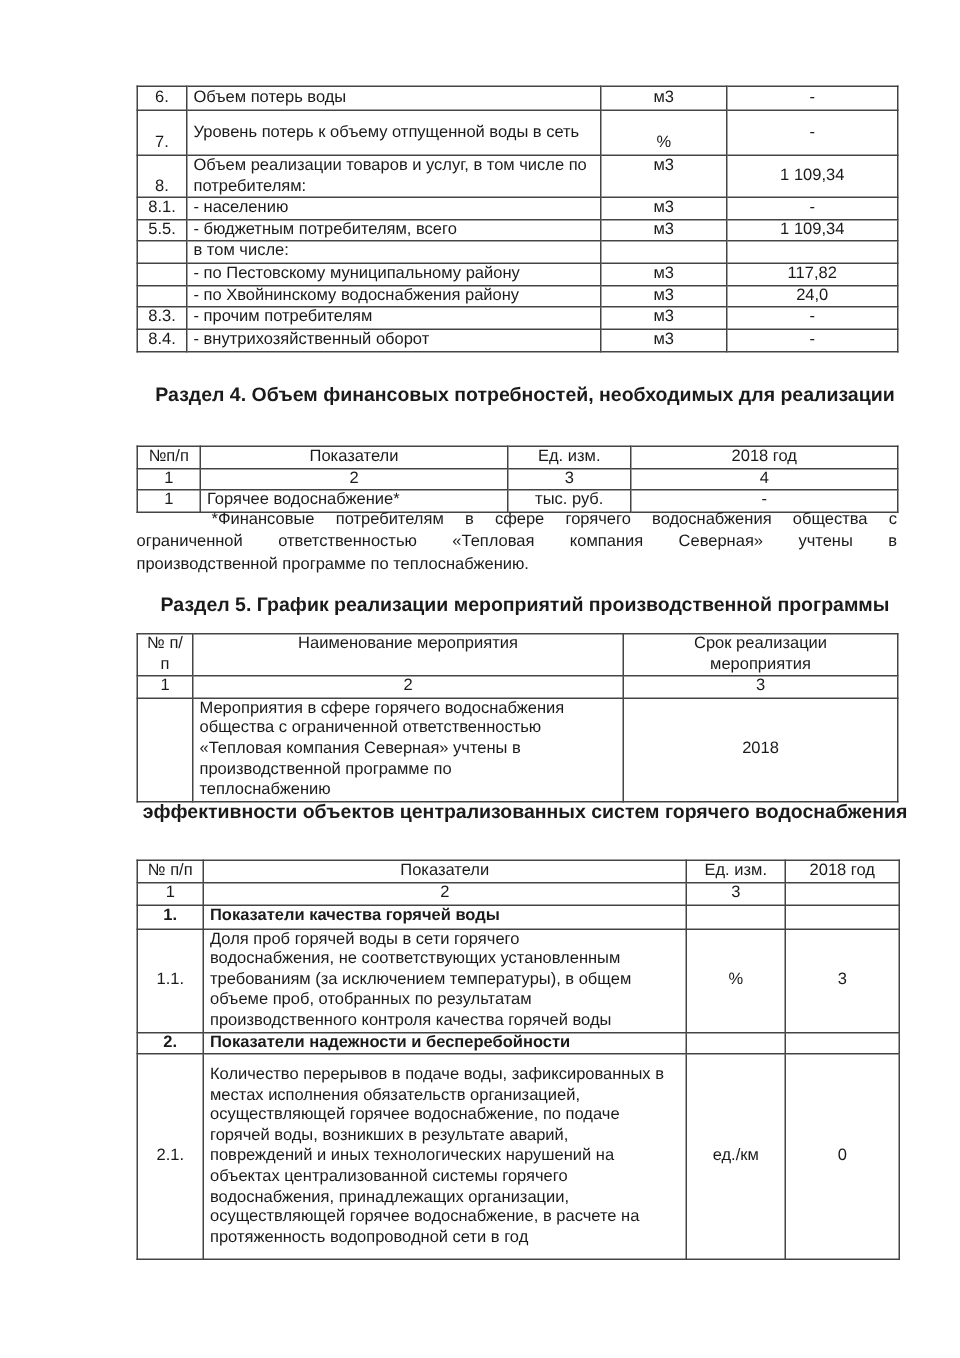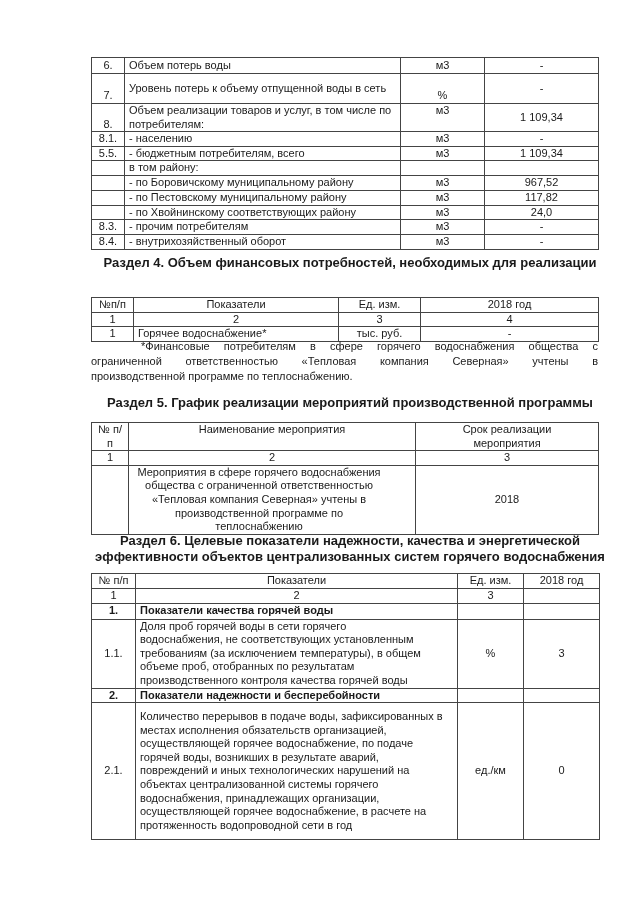--- a/index.html
+++ b/index.html
@@ -55,39 +55,33 @@
     <td class="c">-</td>
   </tr>
   <tr style="height:13px">
     <td class="c">5.5.</td>
     <td>- бюджетным потребителям, всего</td>
     <td class="c">м3</td>
     <td class="c">1 109,34</td>
   </tr>
   <tr style="height:14px">
     <td class="c"></td>
-    <td>в том району:</td>
-    <td class="c"></td>
-    <td class="c"></td>
-  </tr>
-  <tr style="height:15px">
-    <td class="c"></td>
-    <td>- по Боровичскому муниципальному району</td>
-    <td class="c">м3</td>
-    <td class="c">967,52</td>
+    <td>в том числе:</td>
+    <td class="c"></td>
+    <td class="c"></td>
   </tr>
   <tr style="height:14px">
     <td class="c"></td>
     <td>- по Пестовскому муниципальному району</td>
     <td class="c">м3</td>
     <td class="c">117,82</td>
   </tr>
   <tr style="height:14px">
     <td class="c"></td>
-    <td>- по Хвойнинскому соответствующих району</td>
+    <td>- по Хвойнинскому водоснабжения району</td>
     <td class="c">м3</td>
     <td class="c">24,0</td>
   </tr>
   <tr style="height:14px">
     <td class="c">8.3.</td>
     <td>- прочим потребителям</td>
     <td class="c">м3</td>
     <td class="c">-</td>
   </tr>
   <tr style="height:15px">
@@ -152,28 +146,27 @@
     <td class="c top">Наименование мероприятия</td>
     <td class="c" style="padding:0 30px;margin-top:16px;">Срок реализации мероприятия</td>
   </tr>
   <tr style="height:13px">
     <td class="c">1</td>
     <td class="c">2</td>
     <td class="c">3</td>
   </tr>
   <tr style="height:58px">
     <td class="c"></td>
-    <td style="padding-right:30px;text-align:center;">Мероприятия в сфере горячего водоснабжения общества с ограниченной ответственностью «Тепловая компания Северная» учтены в производственной программе по теплоснабжению</td>
+    <td style="padding-right:30px;">Мероприятия в сфере горячего водоснабжения общества с ограниченной ответственностью «Тепловая компания Северная» учтены в производственной программе по теплоснабжению</td>
     <td class="c">2018</td>
   </tr>
 </tbody>
   </table>
 
 <div class="heading" style="top:533px;">
-  <div>Раздел 6. Целевые показатели надежности, качества и энергетической</div>
   <div>эффективности объектов централизованных систем  горячего водоснабжения</div>
 </div>
 
 <table style="left:91px; top:573px; width:508px;">
   <colgroup>
       <col style="width:44px">
       <col style="width:322px">
       <col style="width:66px">
       <col style="width:76px">
     </colgroup>

